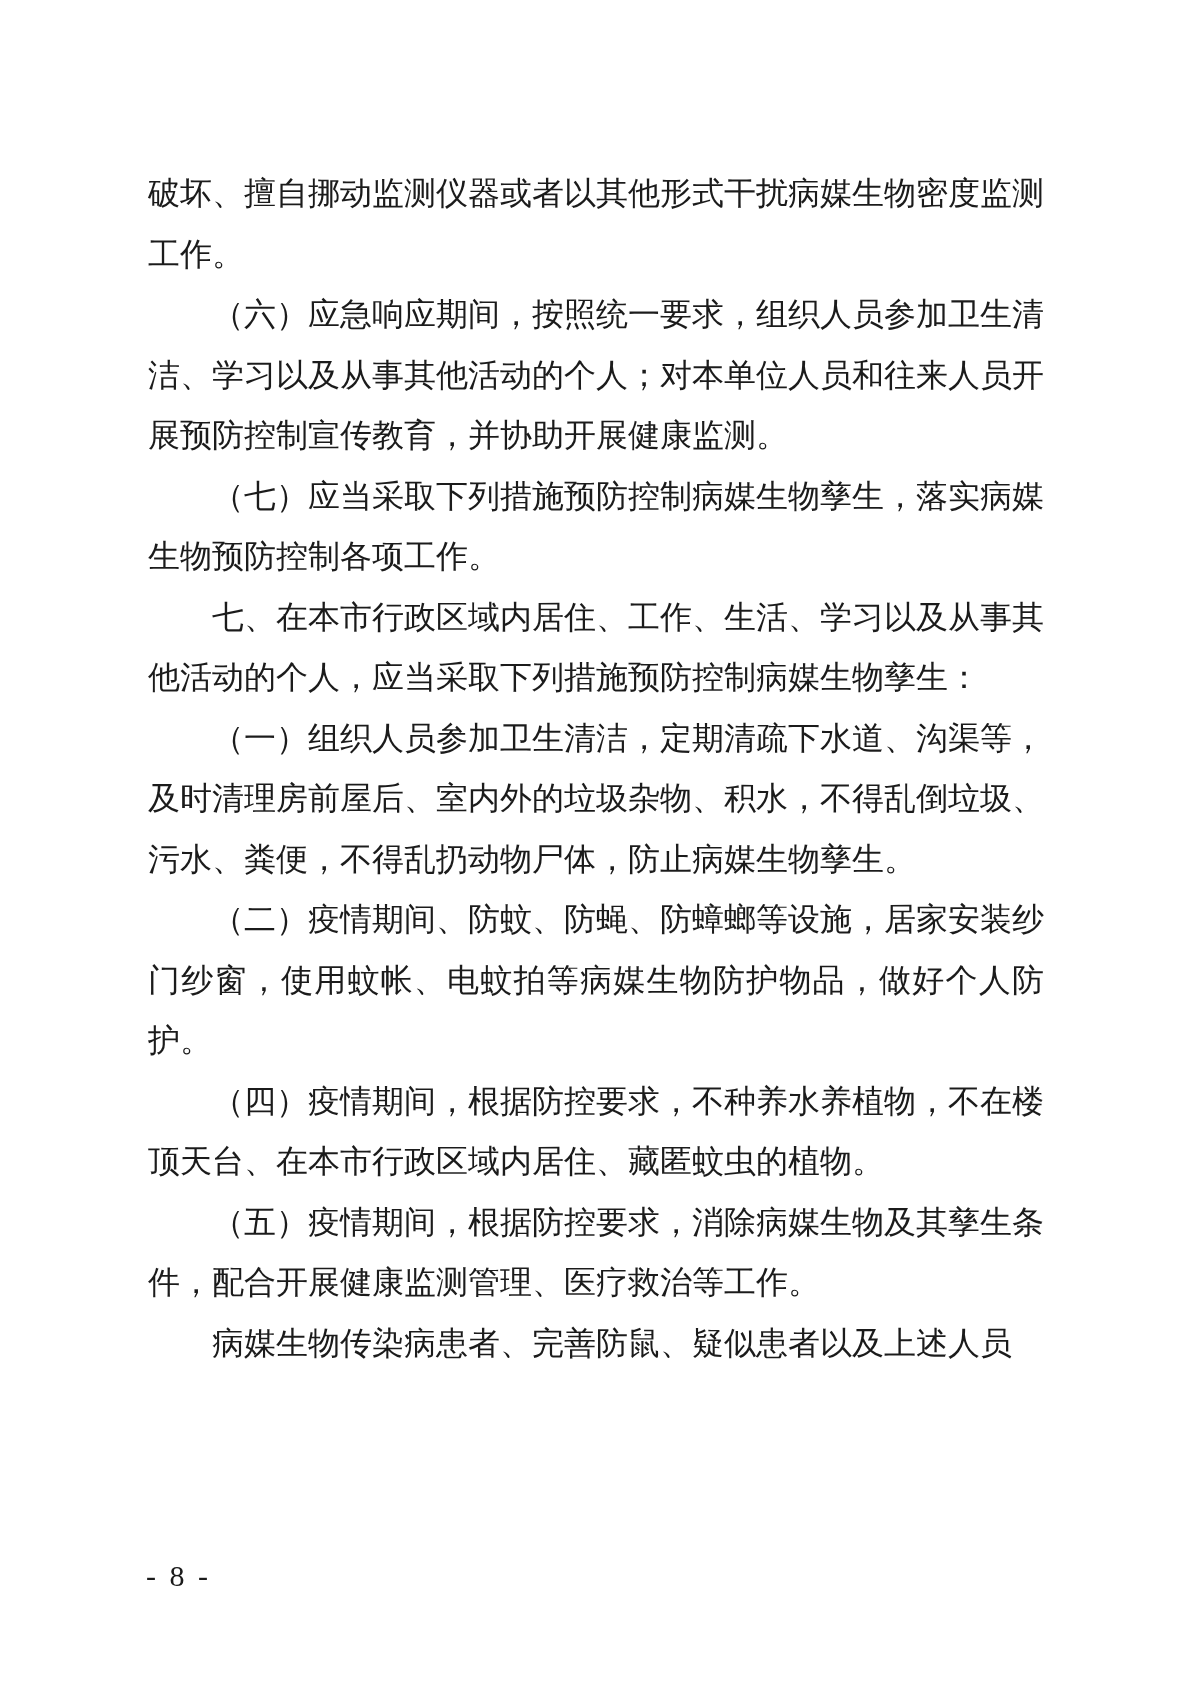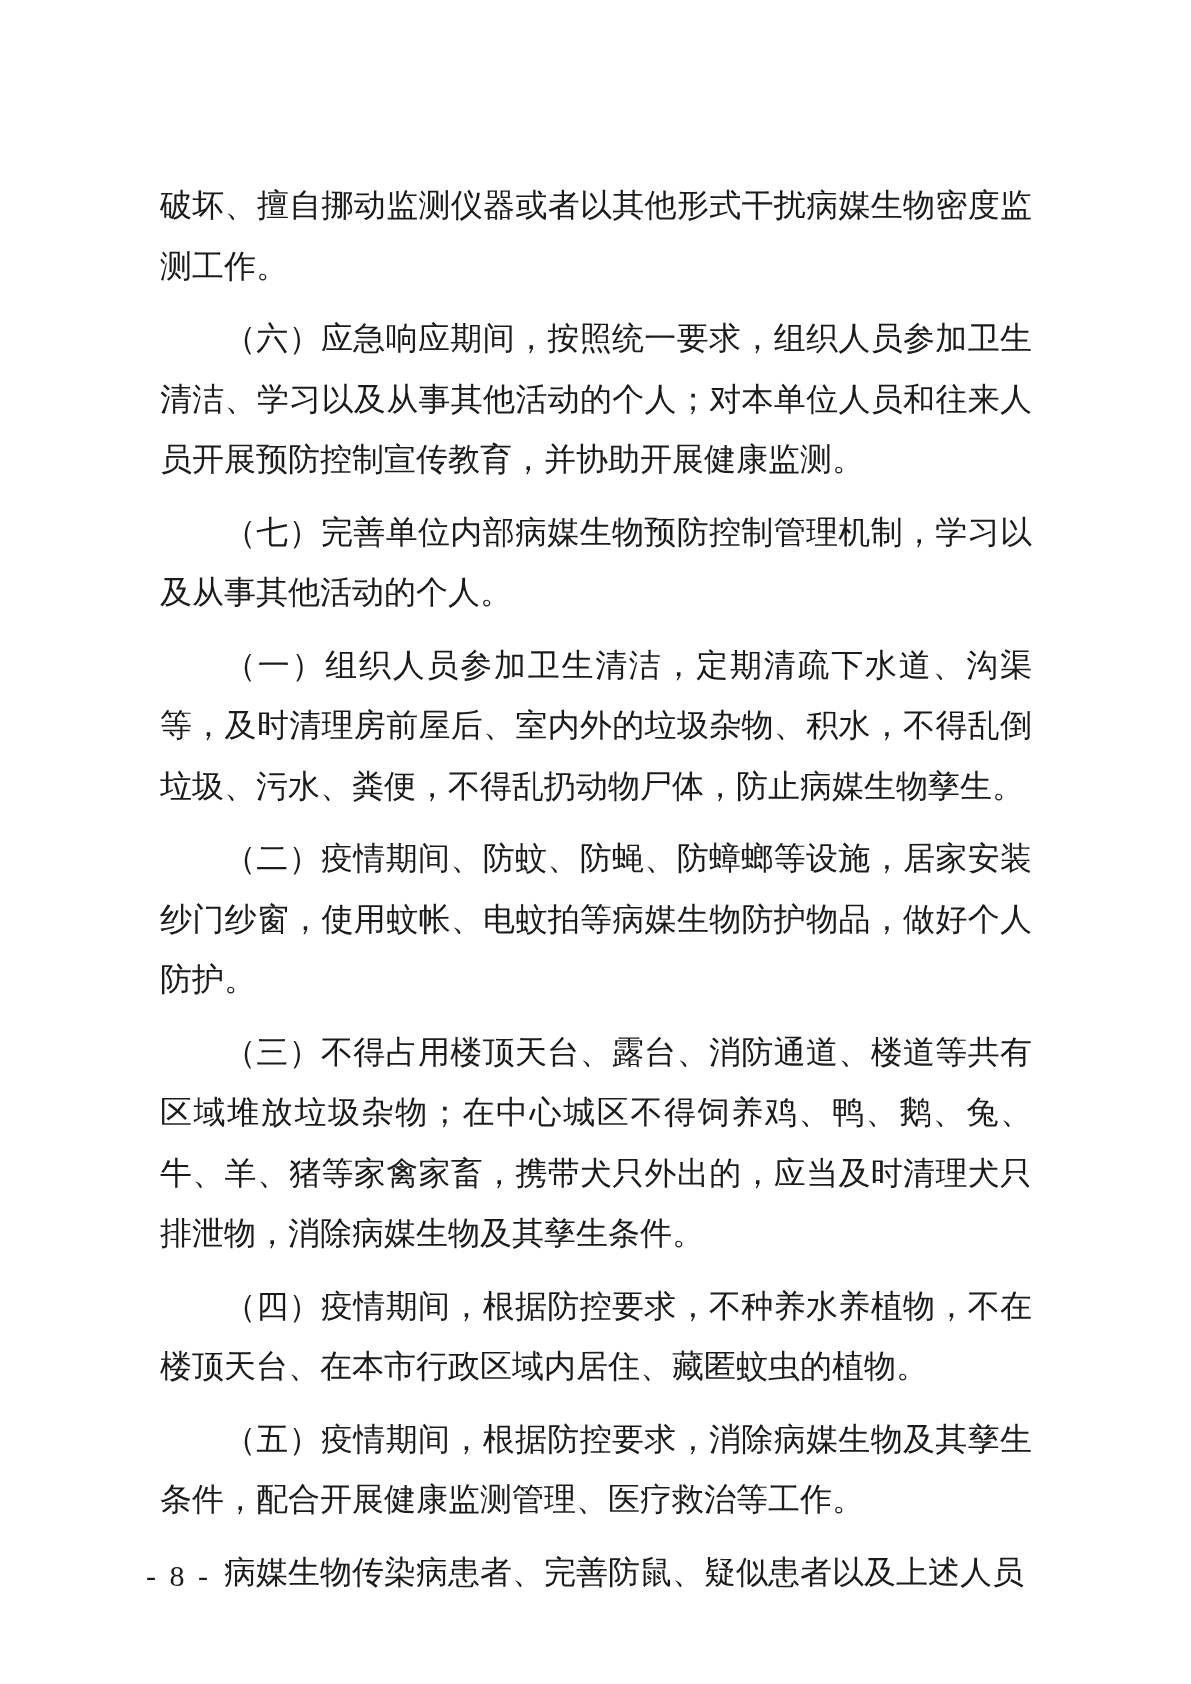--- a/index.html
+++ b/index.html
@@ -21,21 +21,21 @@
     top: 163px;
     width: 896px;
     font-size: 32px;
     line-height: 60.5px;
     color: #1b1b1b;
     text-align: justify;
     text-justify: inter-character;
     font-kerning: none;
   }
   .doc-text p {
-    margin: 12px;
+    margin: 0;
     padding: 0;
     text-indent: 2em;
   }
   .doc-text p.no-indent {
     text-indent: 0;
   }
   .page-number {
     position: absolute;
     left: 146px;
     top: 1556px;
@@ -46,24 +46,24 @@
   }
 </style>
 </head>
 <body>
 
 <div class="page">
 
   <div class="doc-text">
     <p class="no-indent">破坏、擅自挪动监测仪器或者以其他形式干扰病媒生物密度监测工作。</p>
     <p>（六）应急响应期间，按照统一要求，组织人员参加卫生清洁、学习以及从事其他活动的个人；对本单位人员和往来人员开展预防控制宣传教育，并协助开展健康监测。</p>
-    <p>（七）完善单位内部病媒生物预防控制管理机制，学习以及从事其他活动的个人。</p>
+    <p>（七）应当采取下列措施预防控制病媒生物孳生，落实病媒生物预防控制各项工作。</p>
+    <p>七、在本市行政区域内居住、工作、生活、学习以及从事其他活动的个人，应当采取下列措施预防控制病媒生物孳生：</p>
     <p>（一）组织人员参加卫生清洁，定期清疏下水道、沟渠等，及时清理房前屋后、室内外的垃圾杂物、积水，不得乱倒垃圾、污水、粪便，不得乱扔动物尸体，防止病媒生物孳生。</p>
     <p>（二）疫情期间、防蚊、防蝇、防蟑螂等设施，居家安装纱门纱窗，使用蚊帐、电蚊拍等病媒生物防护物品，做好个人防护。</p>
-    <p>（三）不得占用楼顶天台、露台、消防通道、楼道等共有区域堆放垃圾杂物；在中心城区不得饲养鸡、鸭、鹅、兔、牛、羊、猪等家禽家畜，携带犬只外出的，应当及时清理犬只排泄物，消除病媒生物及其孳生条件。</p>
     <p>（四）疫情期间，根据防控要求，不种养水养植物，不在楼顶天台、在本市行政区域内居住、藏匿蚊虫的植物。</p>
     <p>（五）疫情期间，根据防控要求，消除病媒生物及其孳生条件，配合开展健康监测管理、医疗救治等工作。</p>
     <p>病媒生物传染病患者、完善防鼠、疑似患者以及上述人员</p>
   </div>
 
   <div class="page-number">- 8 -</div>
 
 </div>
 
 </body></html>

